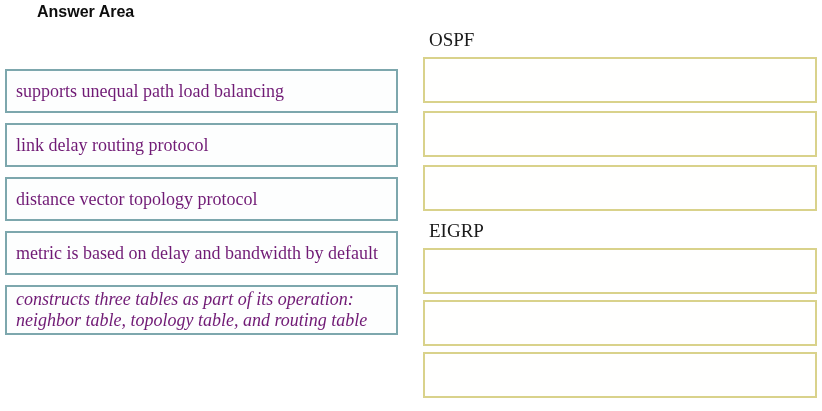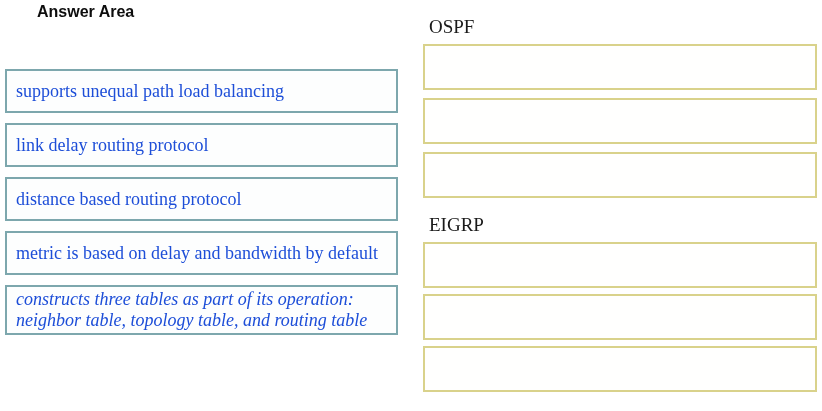--- a/index.html
+++ b/index.html
@@ -33,62 +33,62 @@
   }
   .option {
     box-sizing: border-box;
     height: 44px;
     border: 2px solid var(--left-border, #7da7ad);
     background: #fdfefe;
     display: flex;
     align-items: center;
     padding: 0 6px 0 9px;
     font-size: 18px;
-    color: #1d4ed8;
+    color: #701a75;
     line-height: 21px;
     cursor: move;
   }
   .option:last-child { height: 50px; font-style: italic; }
   
   .groups-col {
     position: absolute;
     left: 423px;
-    top: 15px;
+    top: 28px;
     width: 394px;
     display: flex;
     flex-direction: column;
   }
   .group-label {
     font-family: "Liberation Serif", serif;
     font-size: 19px;
     color: #1a1a1a;
     height: 24px;
     line-height: 24px;
     margin: 0 0 5px 6px;
   }
   .group-slots { display: flex; flex-direction: column; gap: 8px; }
-  .group + .group { margin-top: 15px; }
+  .group + .group { margin-top: 8px; }
   .group:last-child .group-slots { gap: 6px; }
   .slot {
     box-sizing: border-box;
     height: 46px;
     border: 2px solid var(--right-border, #d9d28b);
     background: #fffffe;
   }
 </style>
 </head>
 <body>
 
 <div id="screen" style="--left-border: #7da7ad; --right-border: #d9d28b;">
   <div class="page-title">Answer Area</div>
 
   <div class="options-col">
       <div class="option">supports unequal path load balancing</div>
       <div class="option">link delay routing protocol</div>
-      <div class="option">distance based routing protocol</div>
+      <div class="option">distance vector topology protocol</div>
       <div class="option">metric is based on delay and bandwidth by default</div>
       <div class="option">constructs three tables as part of its operation: neighbor table, topology table, and routing table</div>
     </div>
 
   <div class="groups-col">
       <div class="group">
         <div class="group-label">OSPF</div>
         <div class="group-slots">
           <div class="slot"></div>
           <div class="slot"></div>

